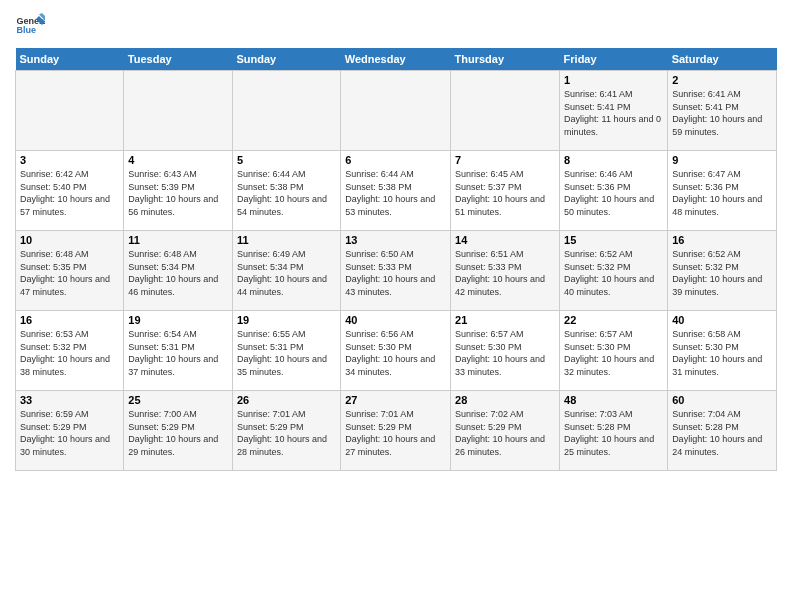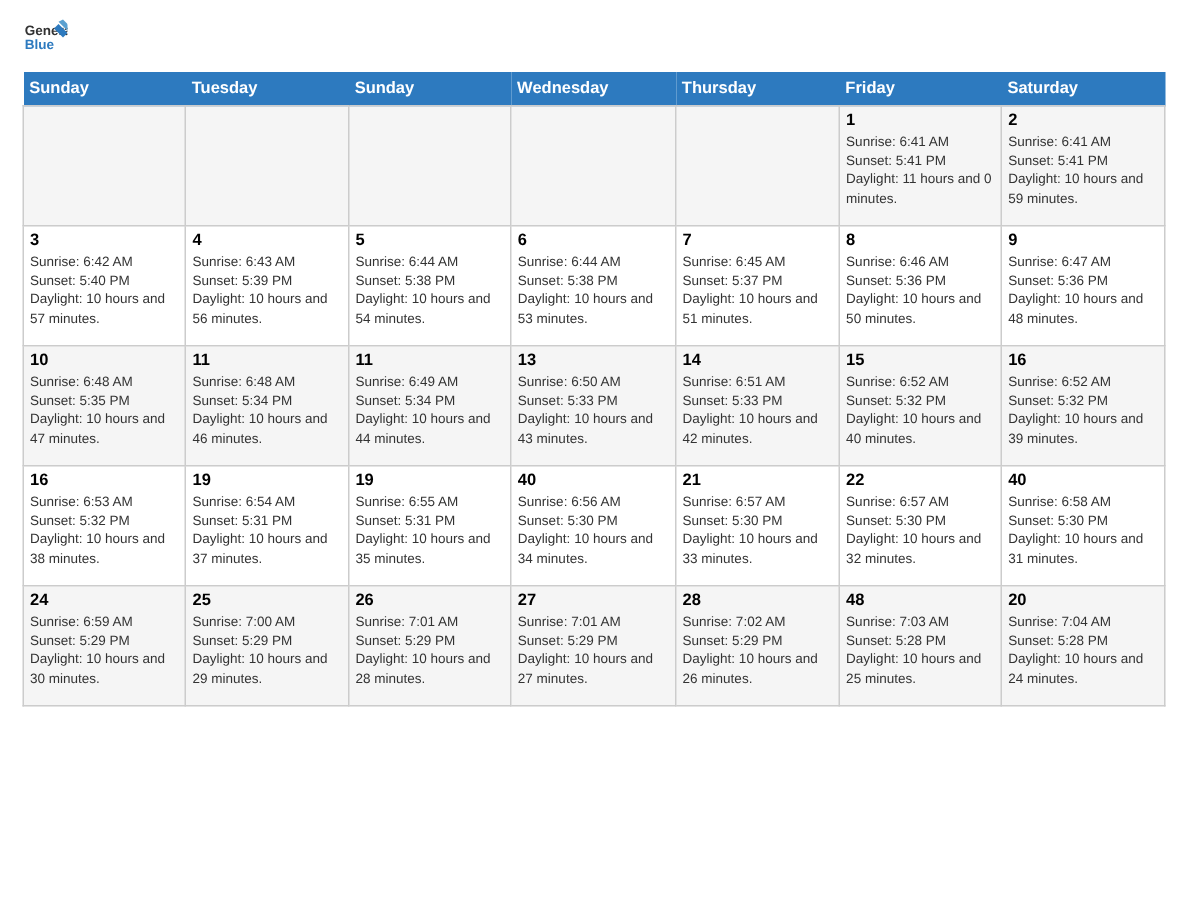--- a/index.html
+++ b/index.html
@@ -260,21 +260,21 @@
         </td>
           <td>
           <div class="day-number">40</div>
           <div class="day-info">
             Sunrise: 6:58 AM<br>Sunset: 5:30 PM<br>Daylight: 10 hours and 31 minutes.
           </div>
         </td>
         </tr>
         <tr>
           <td>
-          <div class="day-number">24</div>
+          <div class="day-number">33</div>
           <div class="day-info">
             Sunrise: 6:59 AM<br>Sunset: 5:29 PM<br>Daylight: 10 hours and 30 minutes.
           </div>
         </td>
           <td>
           <div class="day-number">25</div>
           <div class="day-info">
             Sunrise: 7:00 AM<br>Sunset: 5:29 PM<br>Daylight: 10 hours and 29 minutes.
           </div>
         </td>
@@ -296,21 +296,21 @@
             Sunrise: 7:02 AM<br>Sunset: 5:29 PM<br>Daylight: 10 hours and 26 minutes.
           </div>
         </td>
           <td>
           <div class="day-number">48</div>
           <div class="day-info">
             Sunrise: 7:03 AM<br>Sunset: 5:28 PM<br>Daylight: 10 hours and 25 minutes.
           </div>
         </td>
           <td>
-          <div class="day-number">20</div>
+          <div class="day-number">60</div>
           <div class="day-info">
             Sunrise: 7:04 AM<br>Sunset: 5:28 PM<br>Daylight: 10 hours and 24 minutes.
           </div>
         </td>
         </tr>
       </tbody>
   </table>
 </div>
 
 </body></html>

